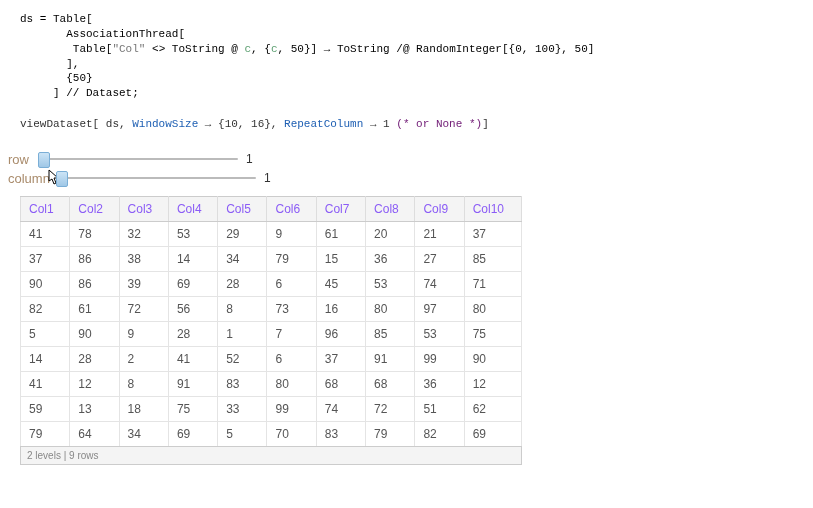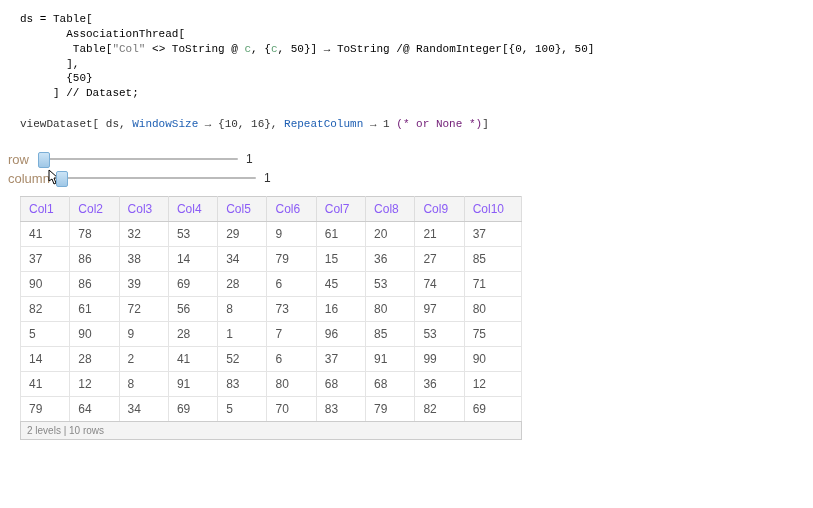--- a/index.html
+++ b/index.html
@@ -250,29 +250,41 @@
           <td>8</td>
           <td>91</td>
           <td>83</td>
           <td>80</td>
           <td>68</td>
           <td>68</td>
           <td>36</td>
           <td>12</td>
         </tr>
         <tr>
+          <td>59</td>
+          <td>13</td>
+          <td>18</td>
+          <td>75</td>
+          <td>33</td>
+          <td>99</td>
+          <td>74</td>
+          <td>72</td>
+          <td>51</td>
+          <td>62</td>
+        </tr>
+        <tr>
           <td>79</td>
           <td>64</td>
           <td>34</td>
           <td>69</td>
           <td>5</td>
           <td>70</td>
           <td>83</td>
           <td>79</td>
           <td>82</td>
           <td>69</td>
         </tr>
       </tbody>
   </table>
   <div class="footer-bar">
-    <span>2 levels</span><span>  |  </span><span>10 rows</span>
+    <span>2 levels</span><span>  |  </span><span>9 rows</span>
   </div>
 </div>
 
 </body></html>

